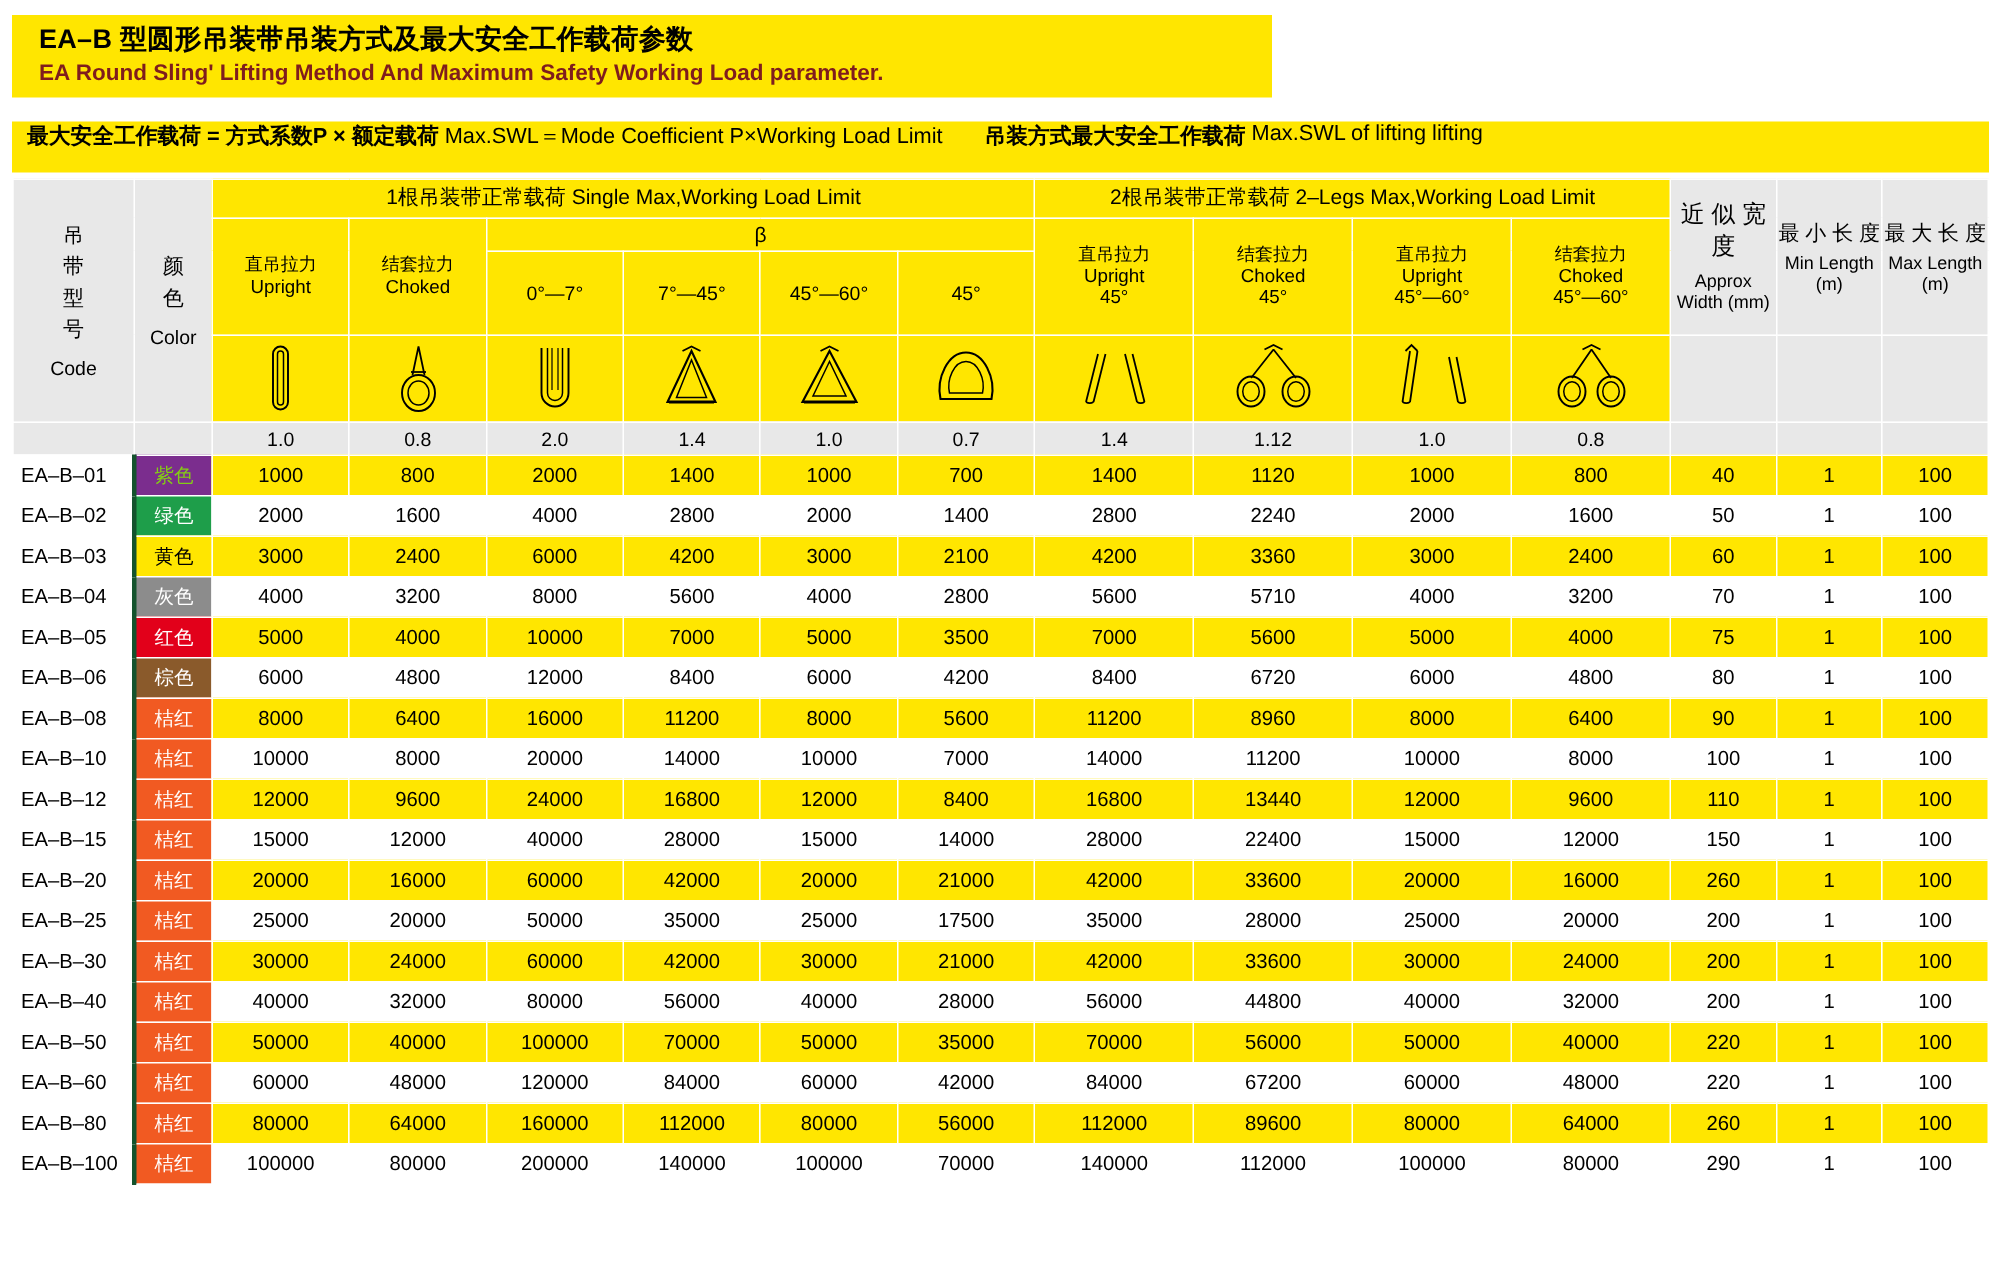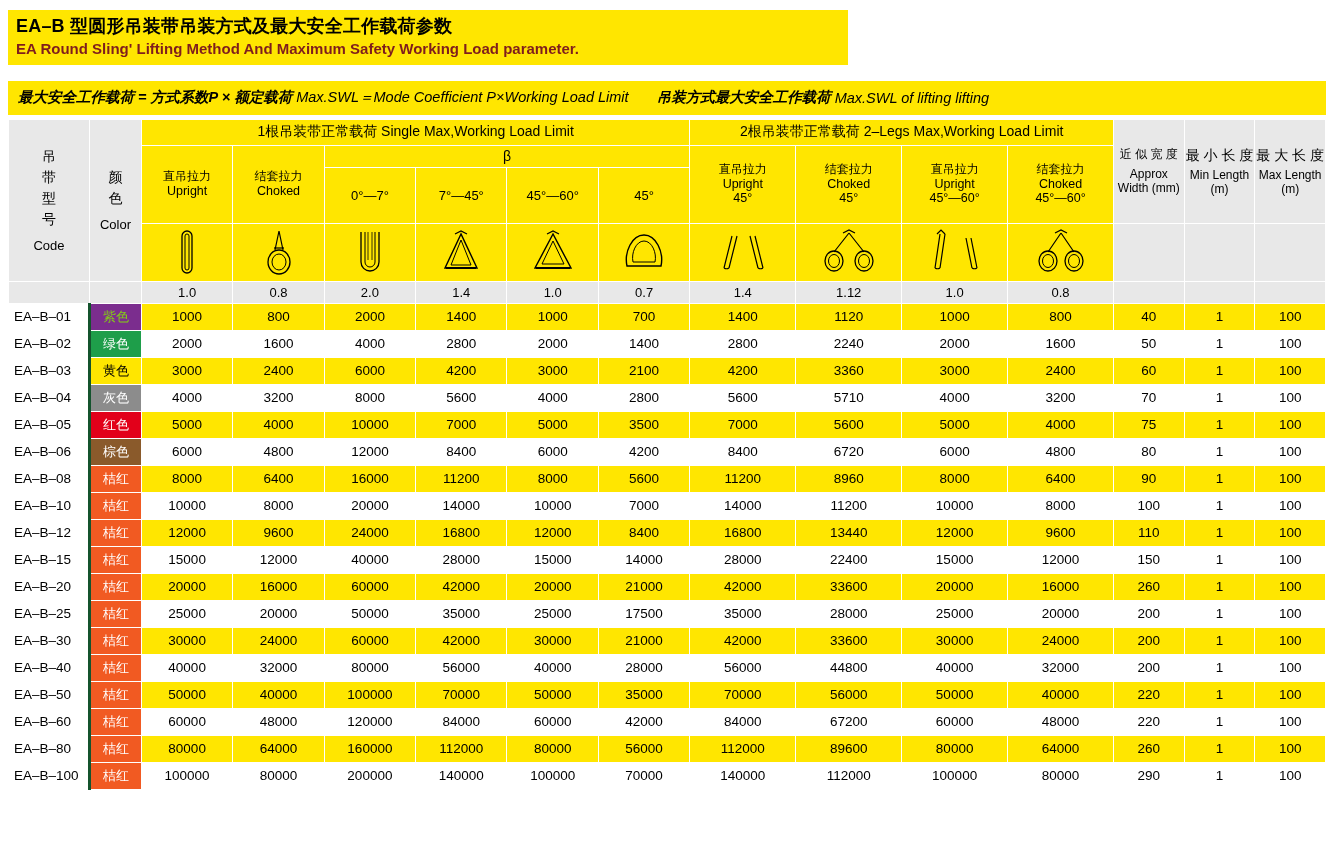--- a/index.html
+++ b/index.html
@@ -14,21 +14,21 @@
     position: relative;
     background: #ffffff;
     overflow: hidden;
   }
 
   
   #title-block {
     margin: 10px 0 0 8px;
     width: 840px;
     background: #FFE600;
-    padding: 4px 6px 6px 8px;
+    padding: 4px 6px 6px 18px;
   }
   #title-cn {
     font-size: 18px;
     font-weight: bold;
     color: #000;
     letter-spacing: 0.2px;
     line-height: 1.35;
   }
   #title-en {
     font-size: 15px;
@@ -37,25 +37,23 @@
     line-height: 1.3;
     margin-top: 1px;
   }
 
   
   #banner {
     margin: 16px 8px 0 8px;
     background: #FFE600;
     height: 34px;
     display: flex;
-    align-items: center;
     padding: 0 10px;
     font-size: 14.5px;
     color: #000;
-    font-style: italic;
   }
   #banner .b1 { font-weight: bold; }
   #banner .b2 { font-weight: normal; margin-left: 4px;}
   #banner .b3 { font-weight: bold; margin-left: 28px; }
   #banner .b4 { font-weight: normal; margin-left: 4px; }
 
   
   table {
     border-collapse: collapse;
     margin: 4px 8px 0 8px;
@@ -165,21 +163,21 @@
         </td>
         <td class="hdr-grey codecol" rowspan="4">
           <div style="white-space:pre-line">颜
 色</div>
           <div style="height:6px"></div>
           <div class="small">Color</div>
         </td>
         <td class="hdr-yellow grp-title" colspan="6">1根吊装带正常载荷 Single Max,Working Load Limit</td>
         <td class="hdr-yellow grp-title" colspan="4">2根吊装带正常载荷 2–Legs Max,Working Load Limit</td>
         <td class="hdr-grey" rowspan="3">
-          <div style="font-size:12px;line-height:1.3">近
+          <div style="font-size:16px;line-height:1.3">近
 似
 宽
 度</div>
           <div style="font-size:12px;line-height:1.2;margin-top:4px">Approx
 Width
 (mm)</div>
         </td>
         <td class="hdr-grey" rowspan="3">
           <div style="font-size:14px;line-height:1.3">最
 小

